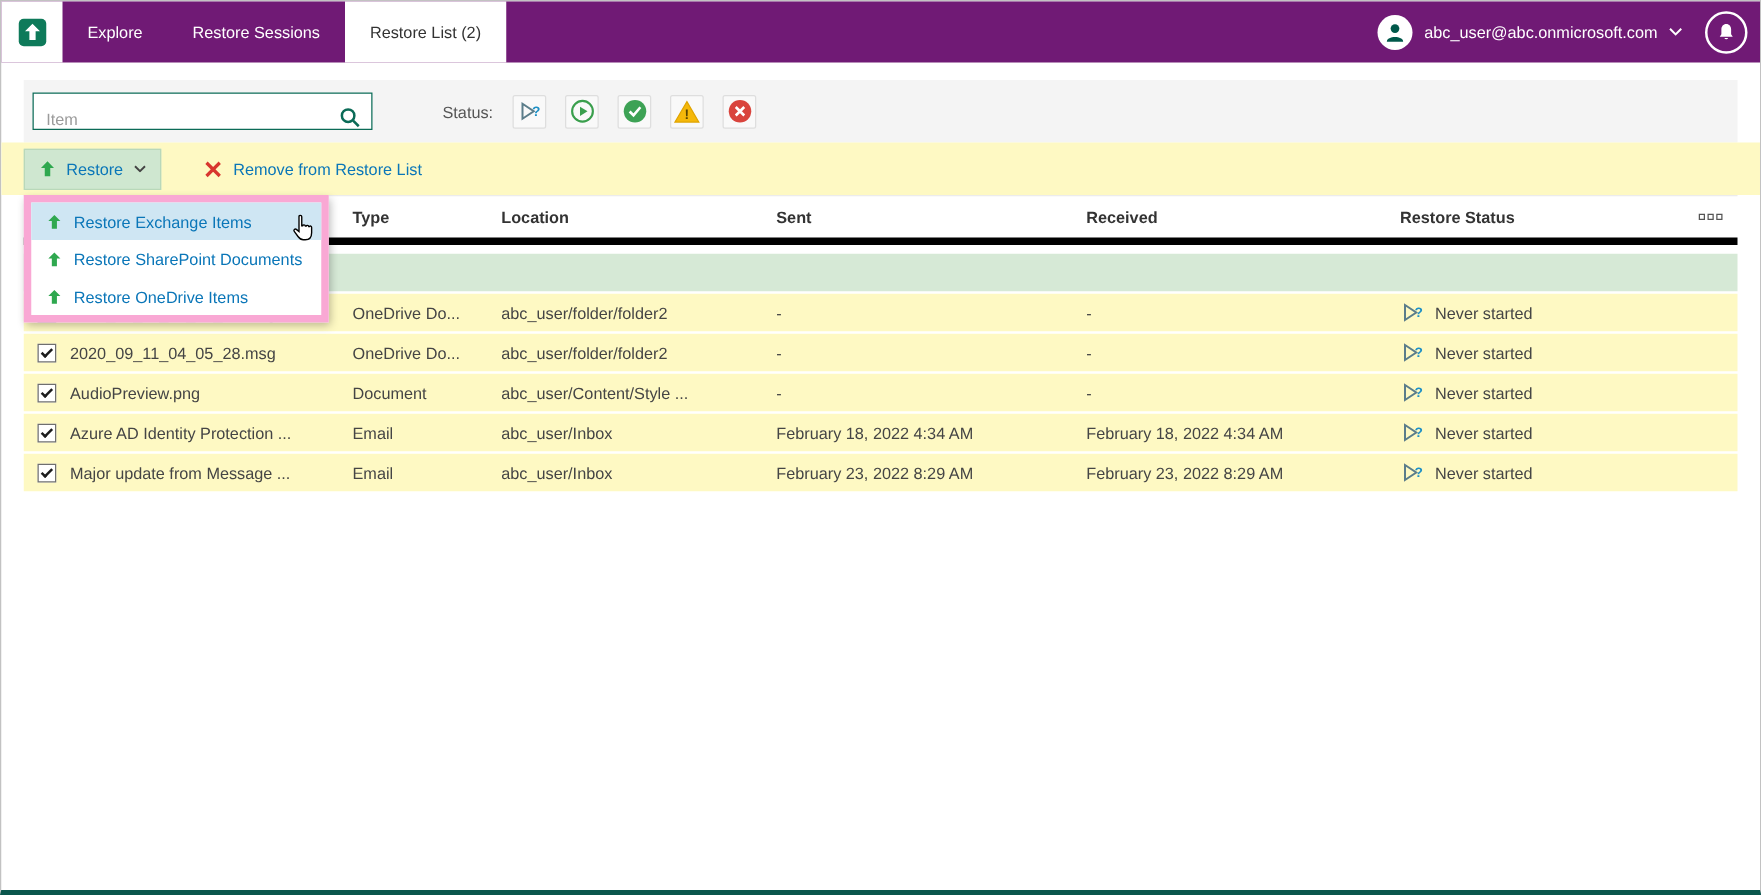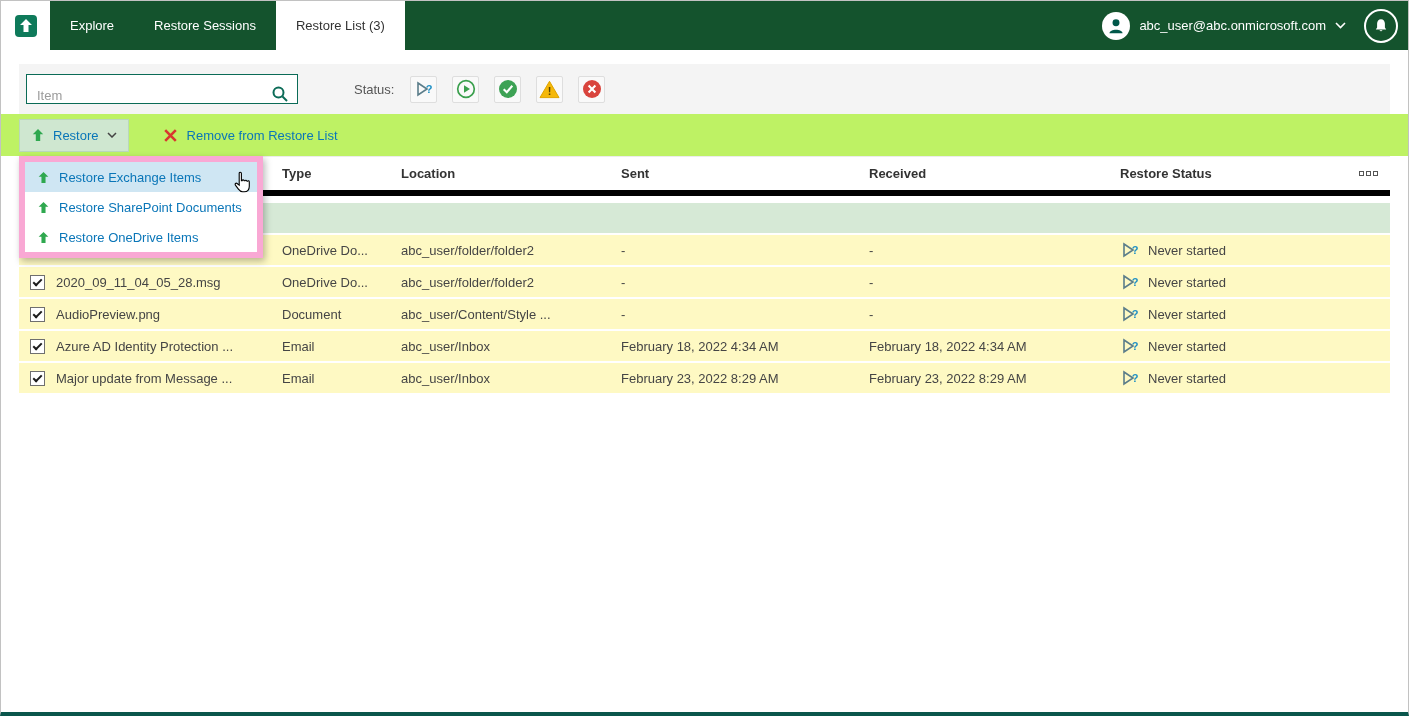--- a/index.html
+++ b/index.html
@@ -4,21 +4,21 @@
 <style>
   * { box-sizing: border-box; }
   html,body { margin:0; padding:0; background:#e8e8e8; }
   body { font-family:"Liberation Sans", sans-serif; }
   .app {
     position:relative; width:1409px; height:716px; background:#fff;
     border:1px solid #c2c2c2; border-bottom:4px solid #0a564c; overflow:hidden;
   }
 
   
-  .topbar { display:flex; align-items:stretch; height:49px; background:#14532d; }
+  .topbar { display:flex; align-items:stretch; height:49px; background:#701a75; }
   .logo { width:49px; background:#fff; display:flex; align-items:center; justify-content:center; flex:0 0 49px; }
   .nav { display:flex; }
   .nav-item { padding:0 20px; color:#fff; font-size:13px; line-height:49px; cursor:pointer; white-space:nowrap; }
   .nav-item.active { background:#fff; color:#333; }
   .topbar-right { margin-left:auto; display:flex; align-items:center; padding-right:10px; }
   .user-menu { display:flex; align-items:center; gap:9px; color:#fff; font-size:13px; cursor:pointer; margin-right:18px;text-align:center; }
   .avatar { width:28px; height:28px; border-radius:50%; background:#fff; display:flex; align-items:center; justify-content:center; }
   .bell-btn { width:34px; height:34px; border:2px solid #fff; border-radius:50%; display:flex; align-items:center; justify-content:center; cursor:pointer; }
 
   
@@ -26,21 +26,21 @@
   .searchbox { margin-left:7px; width:272px; height:30px; background:#fff; border:1px solid #0b6b57; display:flex; align-items:flex-end; }
   .searchbox input { border:none; outline:none; flex:1; padding:0 10px; font-size:13px; color:#333; background:transparent; }
   .searchbox input::placeholder { color:#9b9b9b; }
   .search-icon { padding:0 8px 0 4px; display:flex; align-items:center; cursor:pointer; }
   .status-group { margin-left:56px; display:flex; align-items:center;text-align:right; }
   .status-label { font-size:13px; color:#555; margin-right:16px; }
   .sbtn { width:27px; height:27px; margin-right:15px; display:flex; align-items:center; justify-content:center;
           border:1px solid #dedede; border-radius:2px; background:#f9f9f9; cursor:pointer; }
 
   
-  .toolbar { height:42px; display:flex; align-items:center; padding:0 18px; background:#bef264; }
+  .toolbar { height:42px; display:flex; align-items:center; padding:0 18px; background:#fef9c3; }
   .restore-btn { display:flex; align-items:center; gap:8px; background:#cfe7d0; border:1px solid #b9d8ba;
                  height:33px; padding:0 11px; cursor:pointer; }
   .restore-btn .lbl { color:#0a76b8; font-size:13px; }
   .remove-btn { margin-left:34px; display:flex; align-items:center; gap:9px; color:#0a76b8; font-size:13px; cursor:pointer; }
 
   
   .dropdown { position:absolute; left:18px; top:155px; width:244px; background:#fff;
               border:6px solid #f9a8d4; box-shadow:2px 3px 7px rgba(0,0,0,.28); z-index:10; }
   .menu-item { height:30px; display:flex; align-items:center; gap:9px; padding:0 12px;
                color:#0a76b8; font-size:13px; cursor:pointer; white-space:nowrap; }
@@ -74,21 +74,21 @@
   <div class="topbar">
     <div class="logo">
       <svg width="28" height="28" viewBox="0 0 28 28">
         <rect x="3" y="3" width="22" height="22" rx="4" fill="#0e7a5a"></rect>
         <path d="M14 7 L20 13 H16.5 V20 H11.5 V13 H8 Z" fill="#fff"></path>
       </svg>
     </div>
     <div class="nav">
       <div class="nav-item">Explore</div>
       <div class="nav-item">Restore Sessions</div>
-      <div class="nav-item active">Restore List (3)</div>
+      <div class="nav-item active">Restore List (2)</div>
     </div>
     <div class="topbar-right">
       <div class="user-menu">
         <span class="avatar">
           <svg width="18" height="18" viewBox="0 0 16 16">
             <circle cx="8" cy="5.2" r="3.1" fill="#00584a"></circle>
             <path d="M2.2 14.5 C2.2 10.2 13.8 10.2 13.8 14.5 Z" fill="#00584a"></path>
           </svg>
         </span>
         <span>abc_user@abc.onmicrosoft.com</span>

